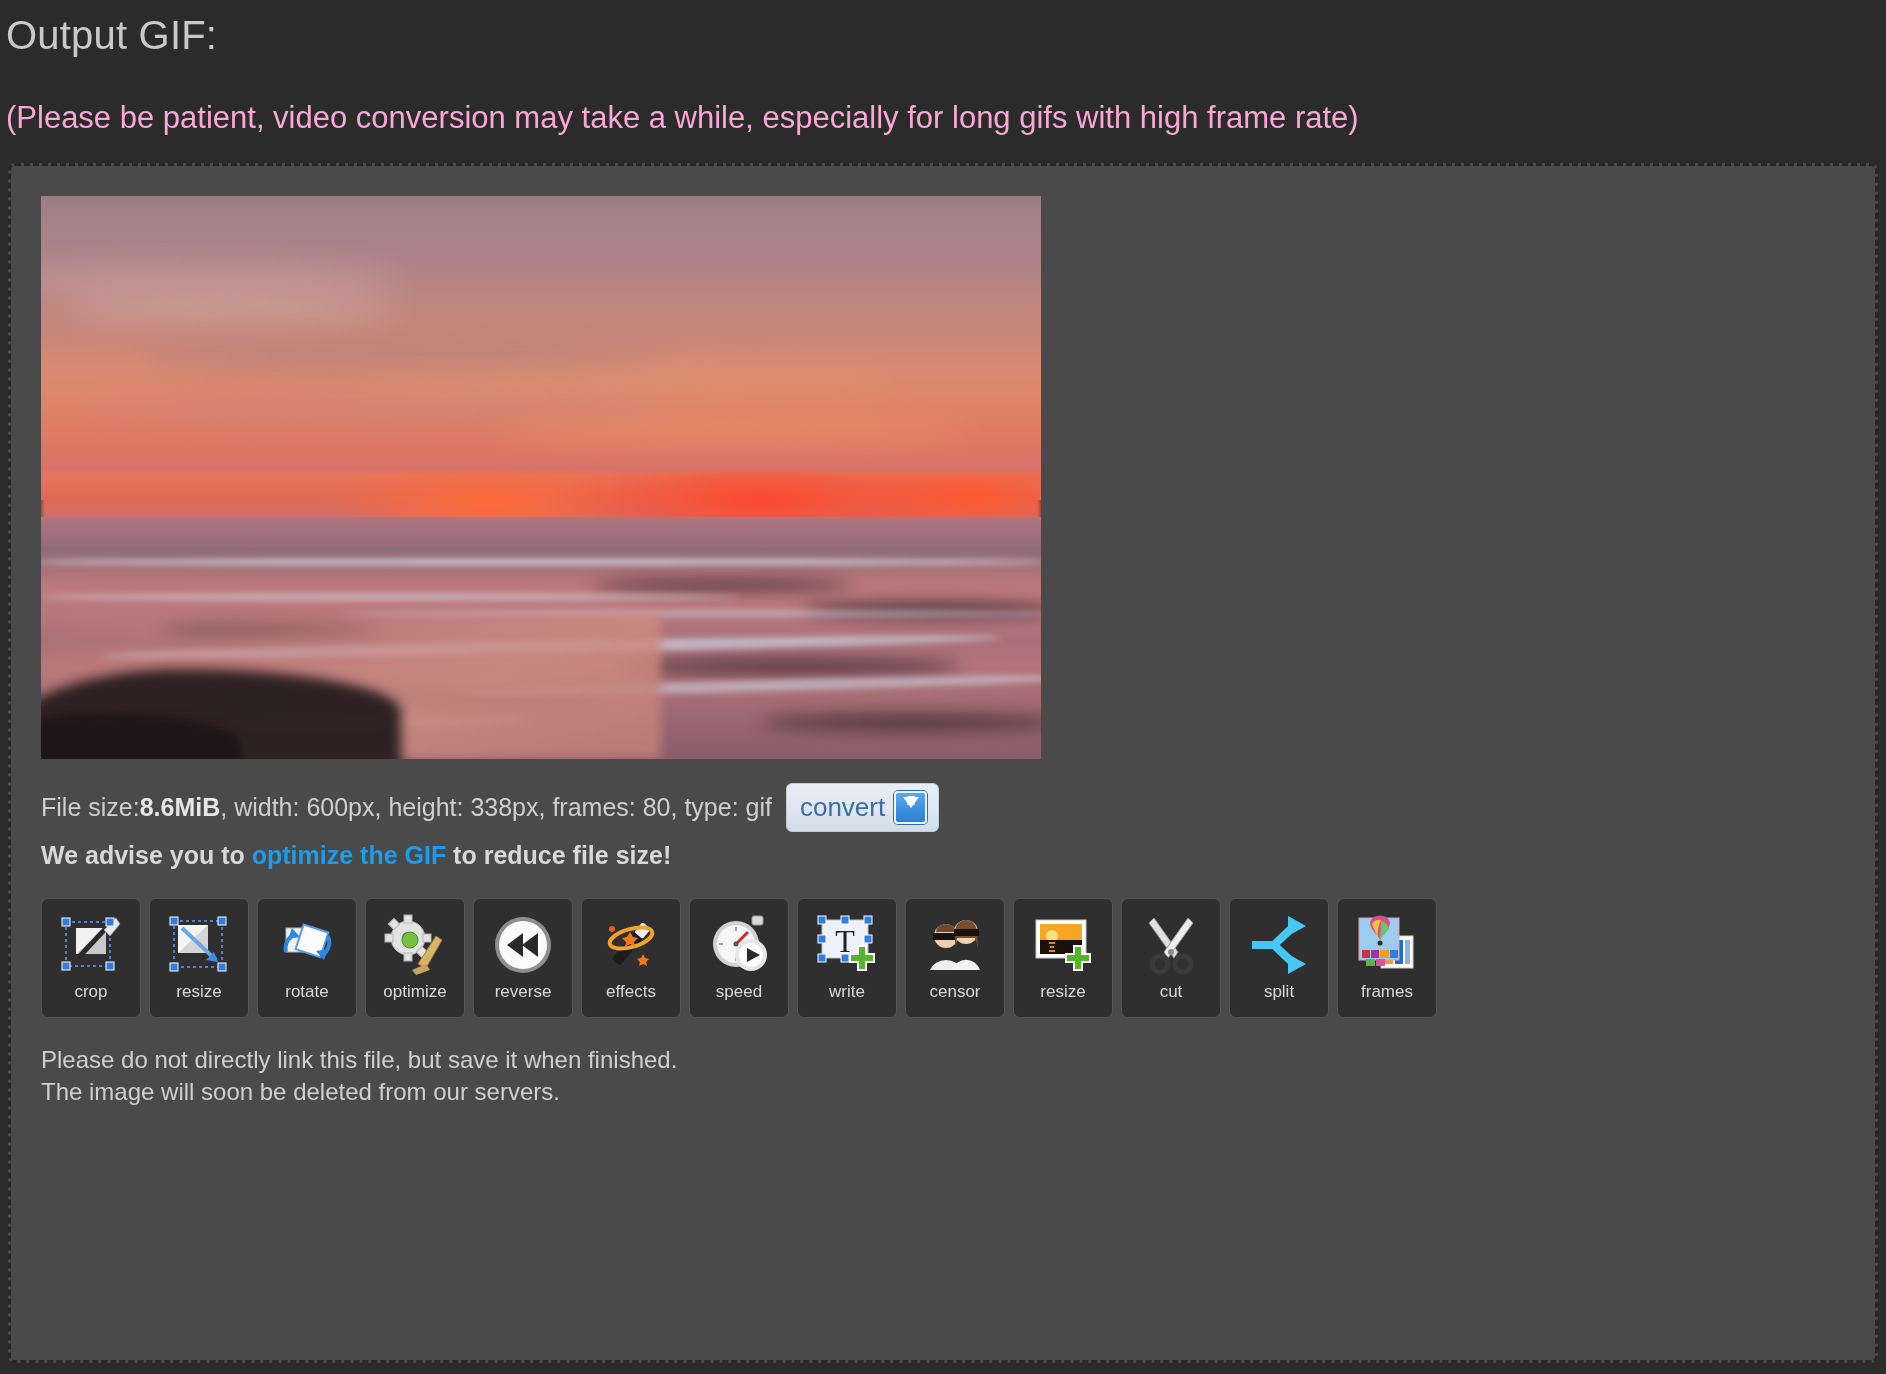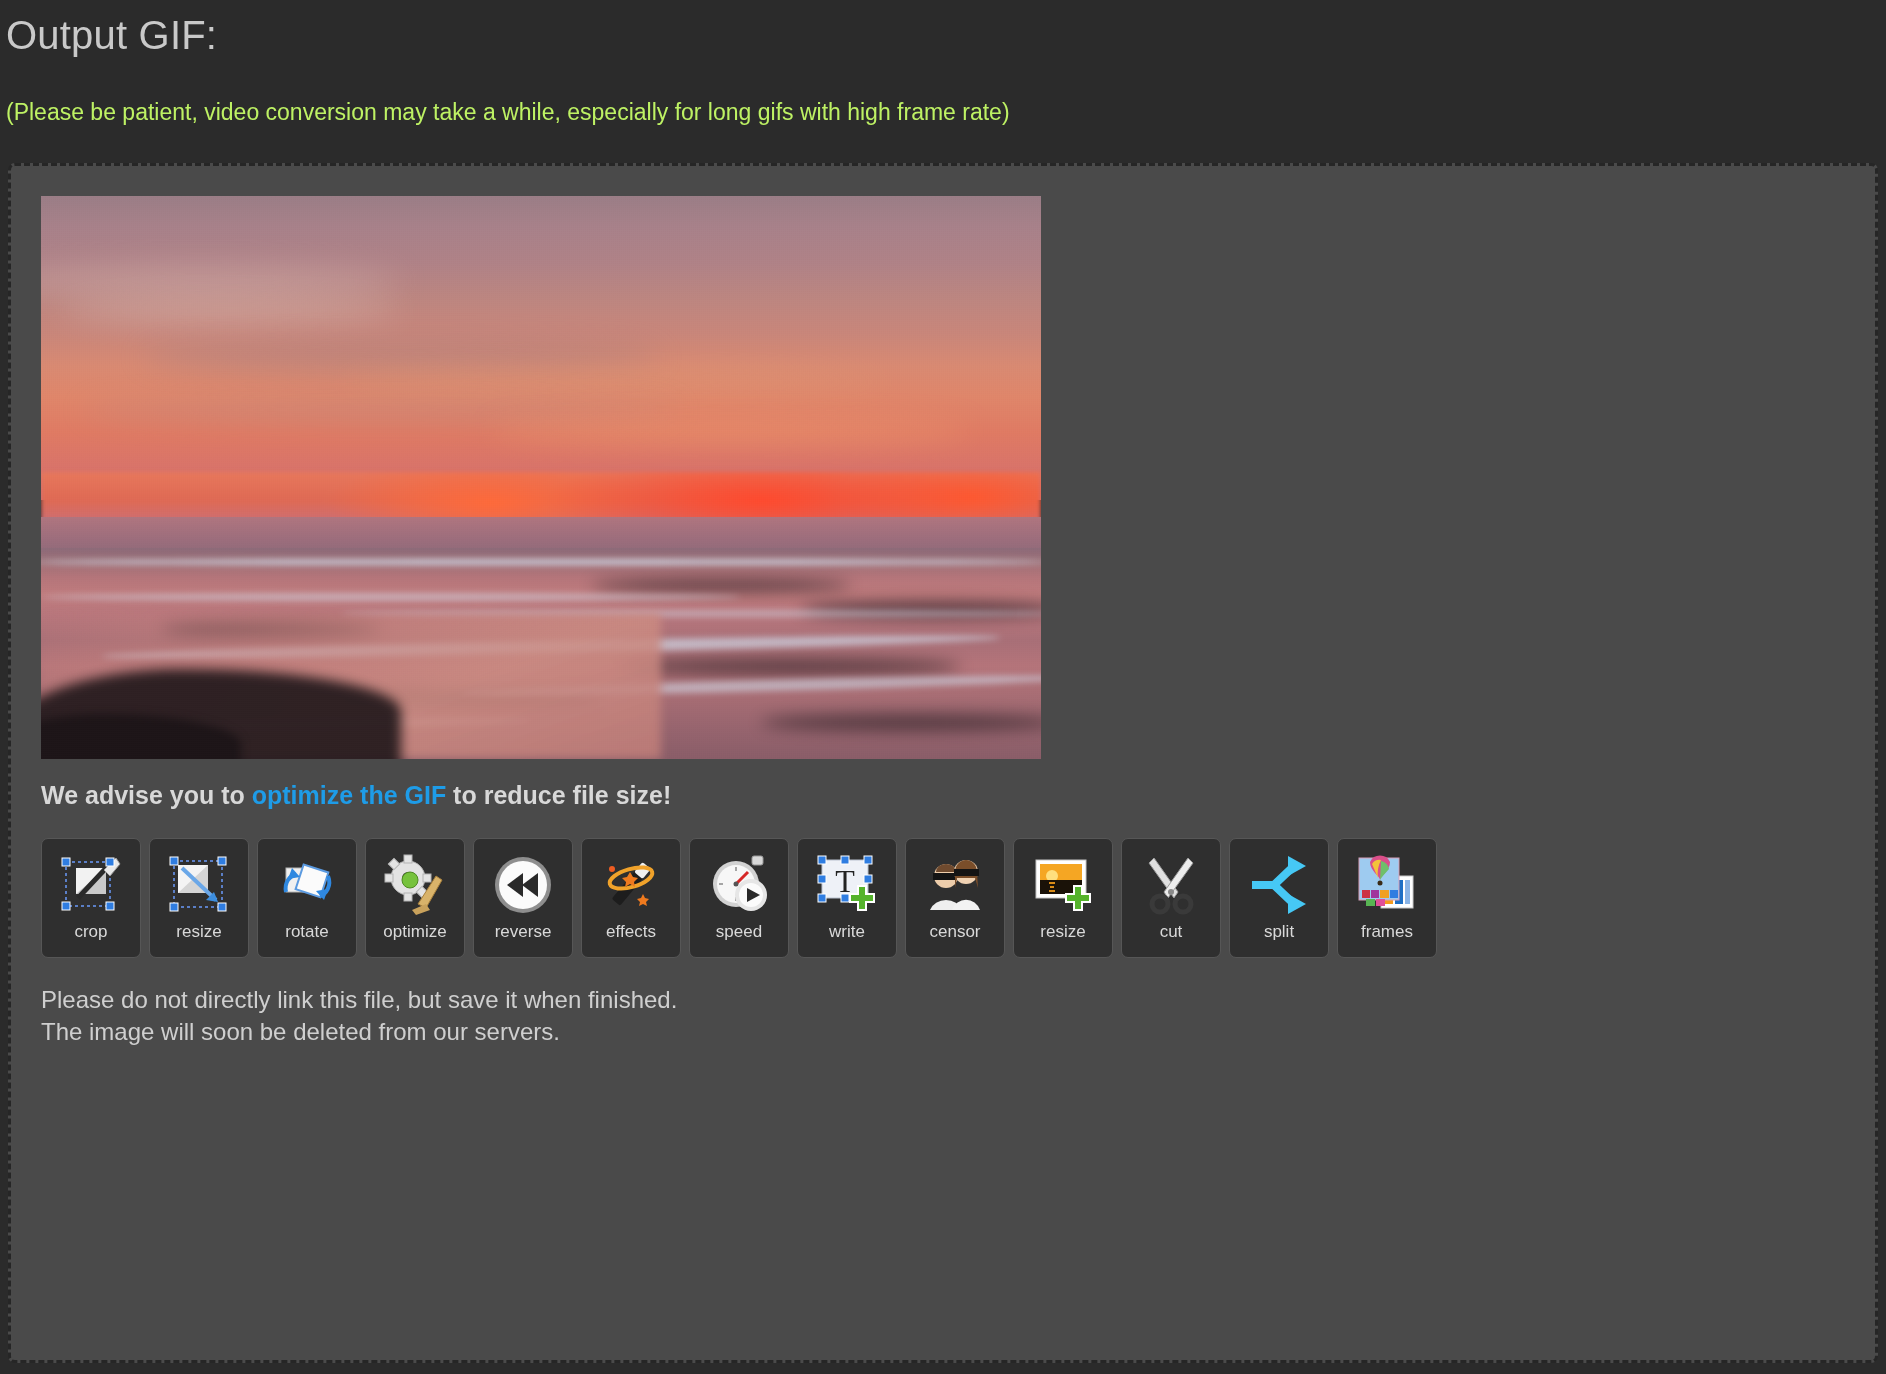--- a/index.html
+++ b/index.html
@@ -26,22 +26,22 @@
     color: #c9c9c9;
     font-size: 40px;
     font-weight: 400;
     margin: 0;
     padding: 10px 0 0 6px;
     letter-spacing: 0.2px;
     line-height: 1.25;
   }
 
   .patience-note {
-    color: #bef264;
-    font-size: 23px;
+    color: #f9a8d4;
+    font-size: 31px;
     padding: 38px 0 0 6px;
     line-height: 1.3;
   }
 
   
   .result-box {
     position: absolute;
     left: 8px;
     top: 163px;
     width: 1870px;
@@ -247,21 +247,21 @@
     content: "";
     position: absolute;
     left: 50%; top: 3px;
     transform: translateX(-50%);
     width: 7px; height: 9px;
     background: #ffffff;
   }
 
   
   .advise {
-    margin-top: 22px;
+    margin-top: 9px;
     color: #d8d8d8;
     font-size: 25px;
     font-weight: bold;
   }
   .advise a {
     color: #1e9ce8;
     text-decoration: none;
   }
 
   
@@ -363,20 +363,29 @@
         <div class="wave w4"></div>
         <div class="wave w5"></div>
         <div class="wave w6"></div>
         <div class="sand"></div>
         <div class="dark-shore"></div>
         <div class="dark-shore2"></div>
         <div class="grain"></div>
       </div>
     </div>
 
+    <div class="info-row">
+      <span>File size: </span>
+      <span class="filesize">8.6MiB</span>
+      <span>, width: 600px, height: 338px, frames: 80, type: gif</span>
+      <span class="convert-btn">
+        <span>convert</span>
+        <span class="dl-icon"></span>
+      </span>
+    </div>
 
     <div class="advise">
       <span>We advise you to </span><a href="#">optimize the GIF</a><span> to reduce file size!</span>
     </div>
 
     <div class="toolbar">
 
       <div class="tool">
         <span class="glyph">
           <svg width="66" height="66" viewBox="0 0 66 66">

